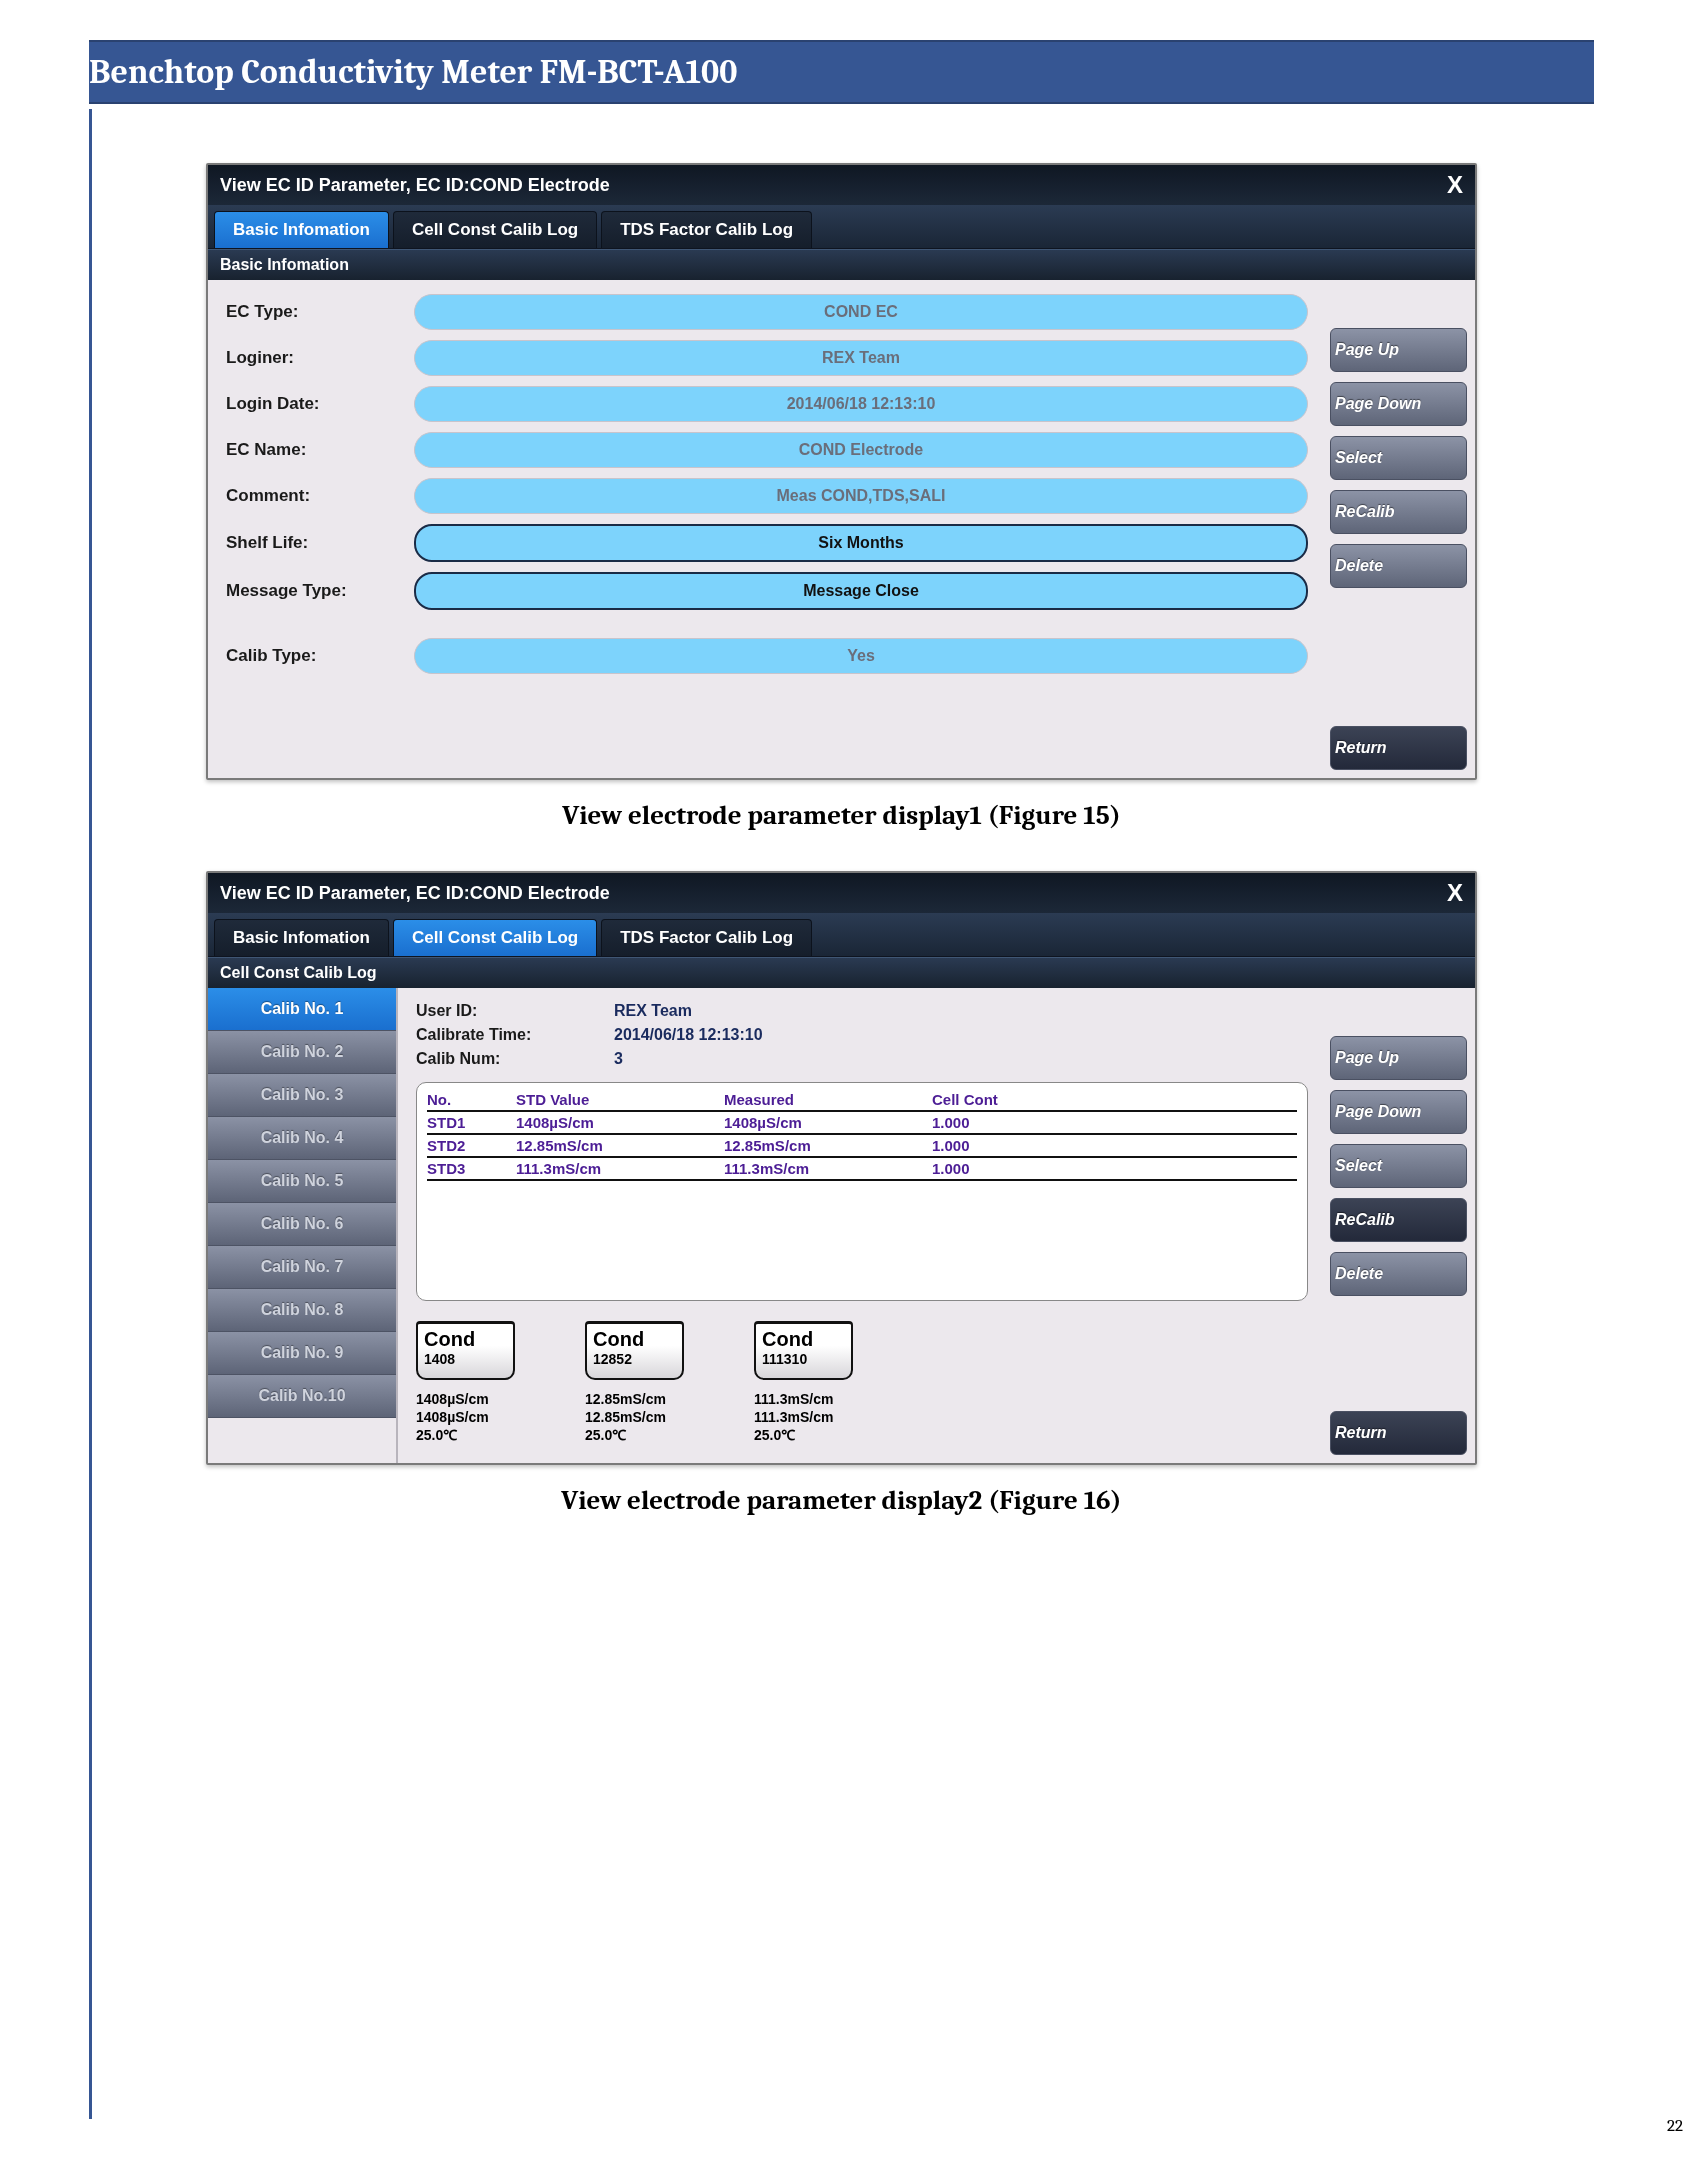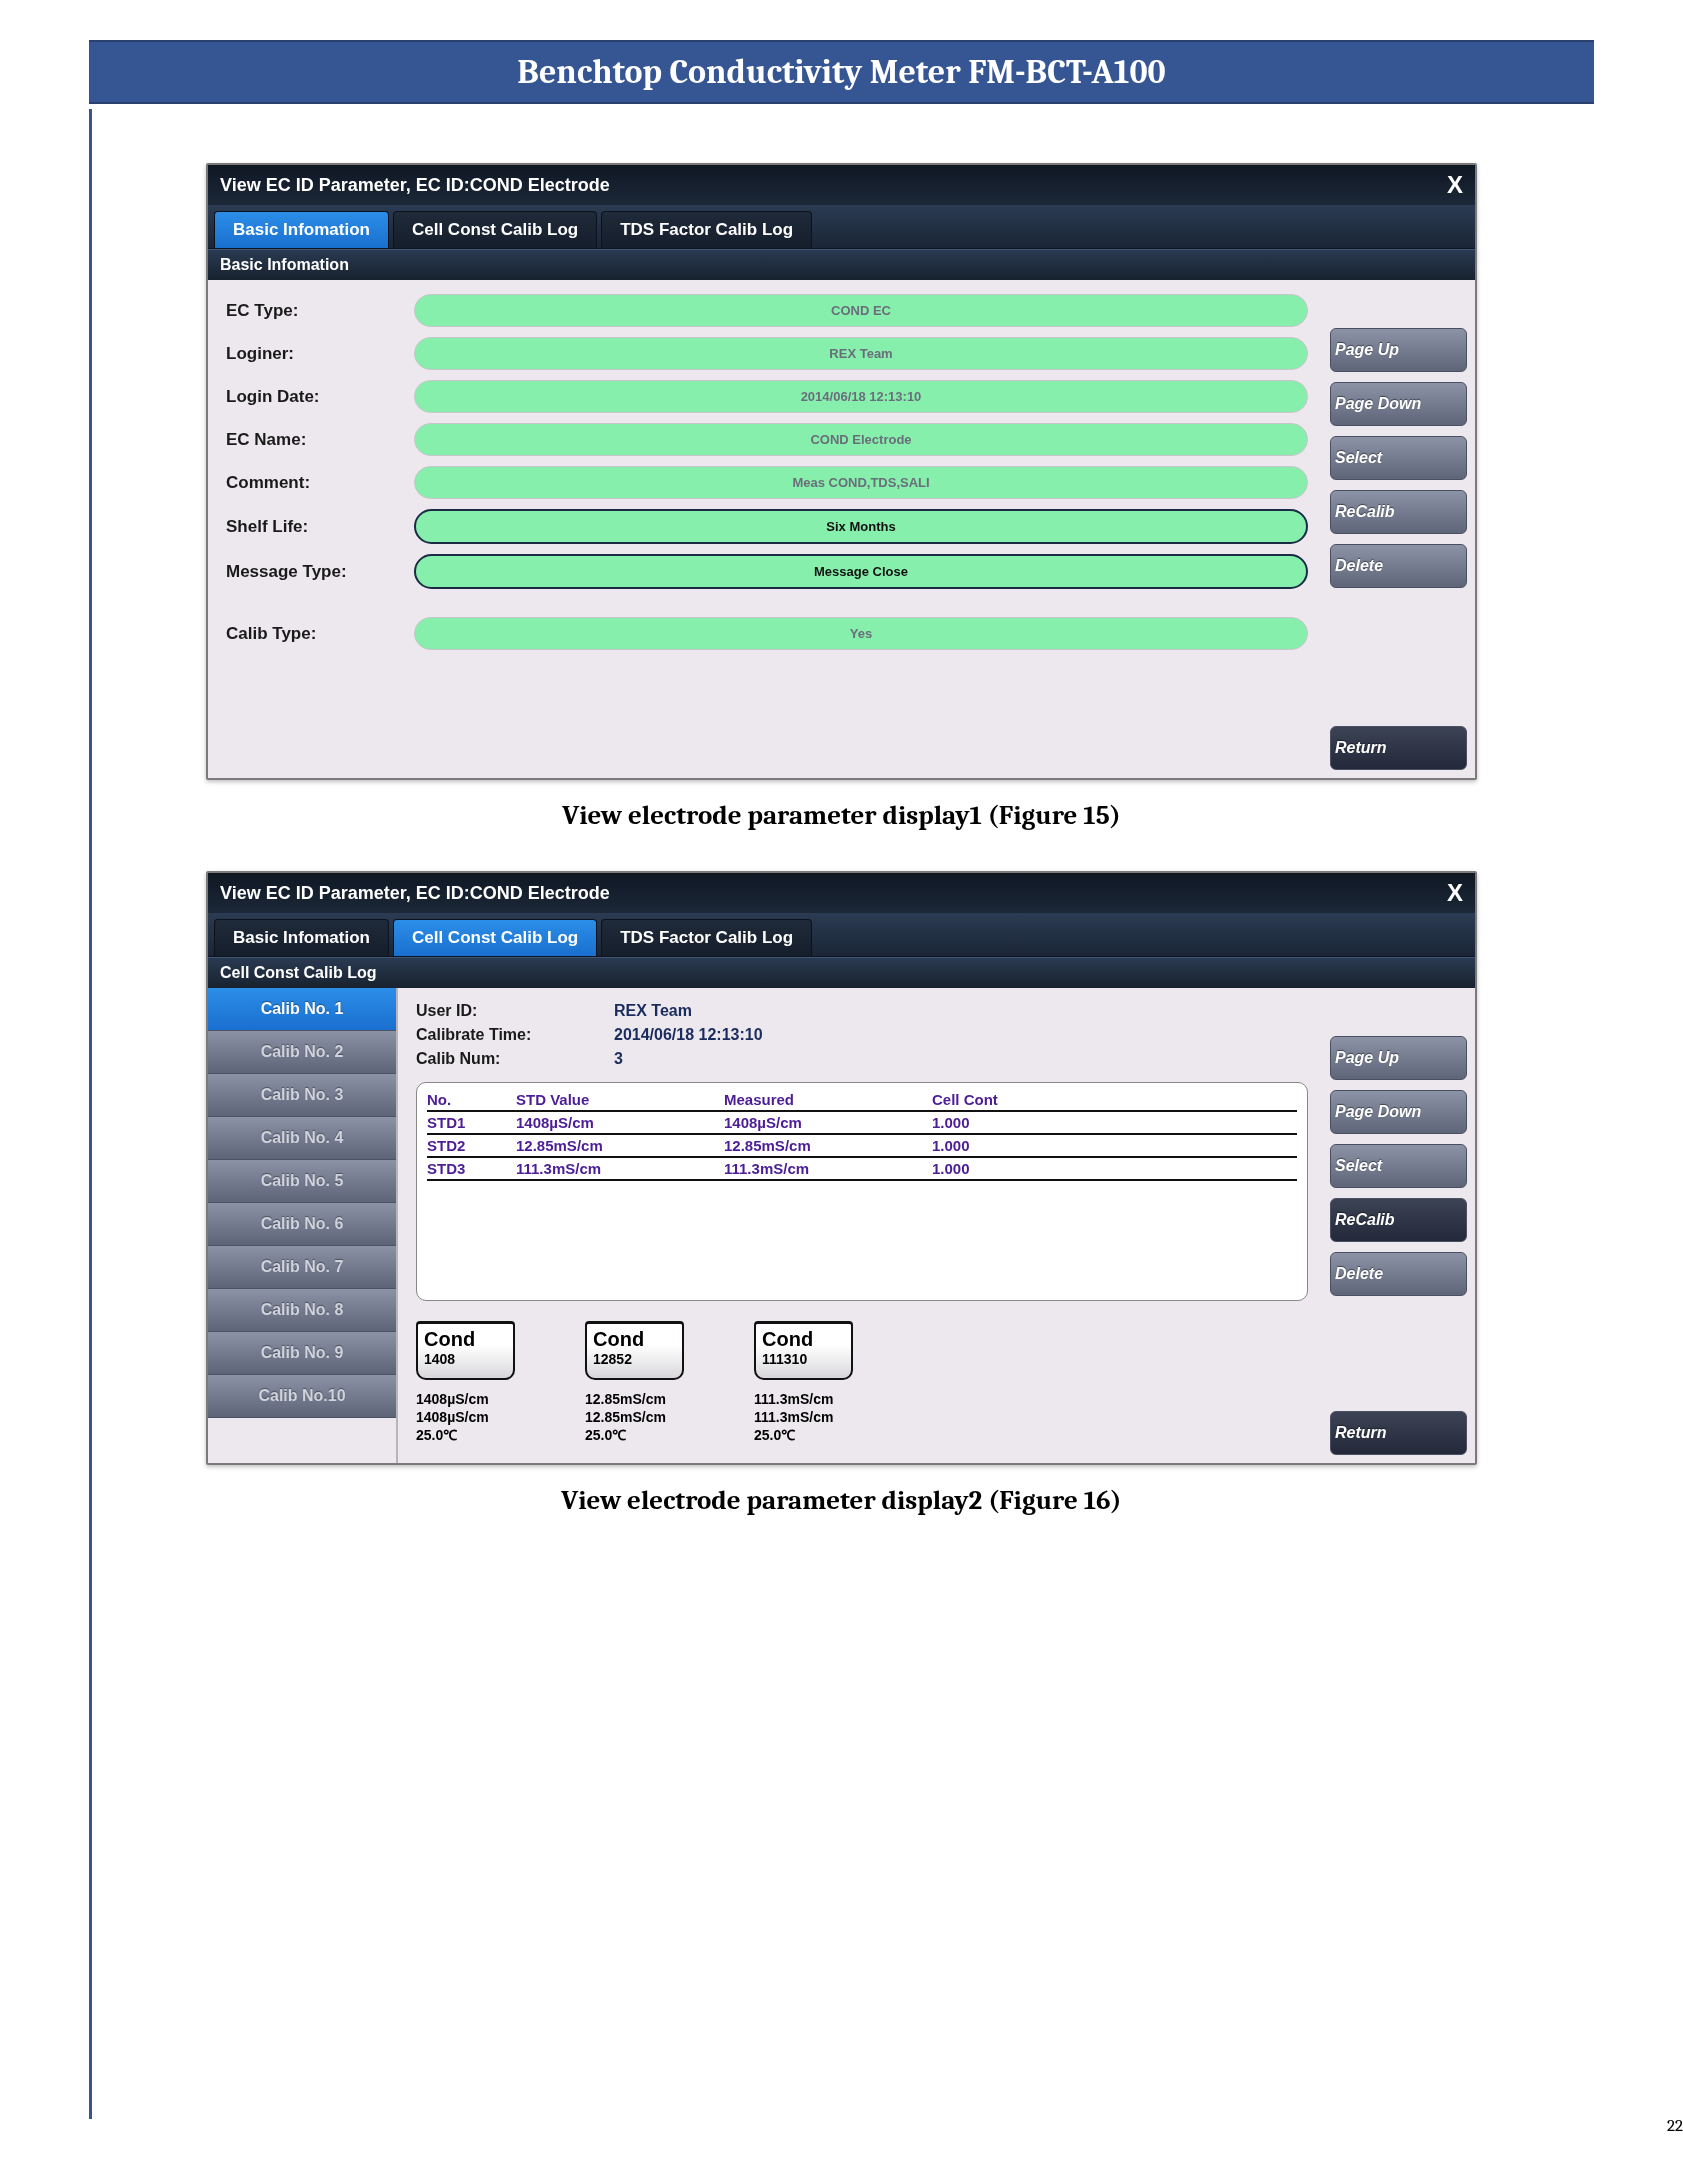--- a/index.html
+++ b/index.html
@@ -12,21 +12,20 @@
     width: 1683px;
     height: 2178px;
     margin: 0 auto;
     box-sizing: border-box;
     padding: 40px 89px;
     position: relative;
   }
   .header-bar {
     background: #365693;
     color: #fff;
-    text-align: center;
     font-weight: bold;
     font-size: 34px;
     padding: 10px 0;
     font-family: Cambria, Georgia, serif;
     border-top: 2px solid #2a4270;
     border-bottom: 2px solid #2a4270;
   }
   .left-rule {
     position: absolute;
     left: 89px;
@@ -132,26 +131,26 @@
     gap: 20px;
   }
   .form-row .lbl {
     width: 168px;
     font-weight: bold;
     font-size: 17px;
     color: #1a1a1a;
   }
   .form-row .pill {
     flex: 1;
-    background: #86efac;
+    background: #7dd3fc;
     border: 1px solid #c8c4cc;
     border-radius: 18px;
     padding: 8px 12px;
     text-align: center;
-    font-size: 13px;
+    font-size: 16px;
     font-weight: bold;
     color: #6a6e7a;
   }
   .form-row .pill.strong {
     border: 2px solid #1a2b46;
     color: #111;
   }
   .form-gap { height: 18px; }
   .caption {
     text-align: center;

